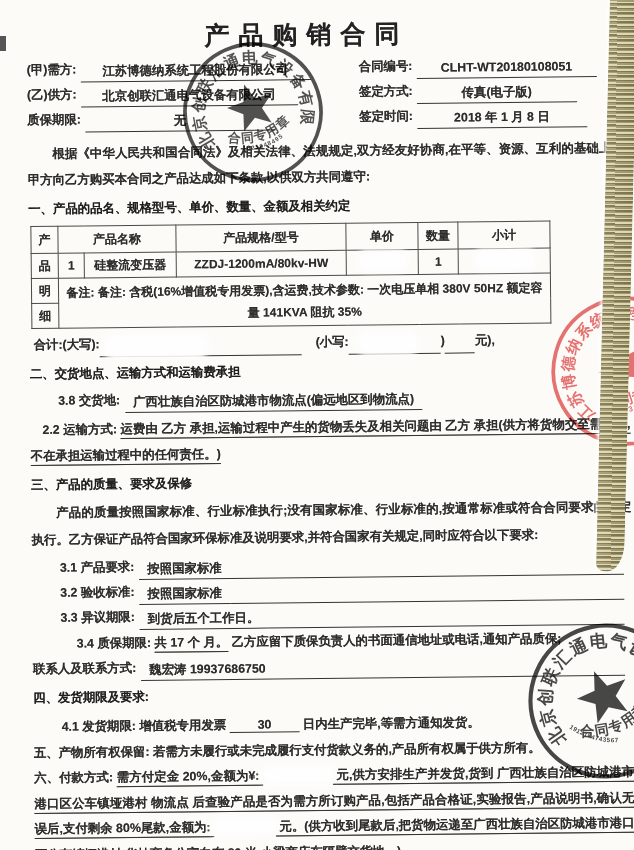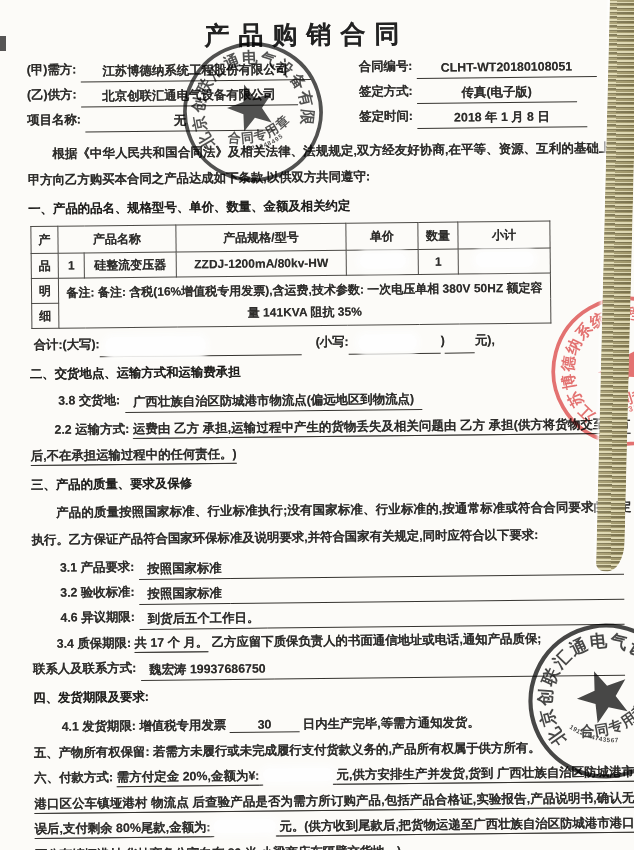--- a/index.html
+++ b/index.html
@@ -85,21 +85,21 @@
     <div class="meta-col-l">
       <div class="mrow">
         <span class="lbl">(甲)需方:</span>
         <span class="uval w-a">江苏博德纳系统工程股份有限公司</span>
       </div>
       <div class="mrow">
         <span class="lbl">(乙)供方:</span>
         <span class="uval w-b">北京创联汇通电气设备有限公司</span>
       </div>
       <div class="mrow">
-        <span class="lbl">项目名称:</span>
+        <span class="lbl">质保期限:</span>
         <span class="uval w-c">无</span>
       </div>
     </div>
     <div class="meta-col-r">
       <div class="mrow">
         <span class="lbl">合同编号:</span>
         <span class="uval w-d">CLHT-WT20180108051</span>
       </div>
       <div class="mrow">
         <span class="lbl">签定方式:</span>
@@ -168,44 +168,44 @@
     <span class="tl-under3"></span>
     <span>元),</span>
   </div>
 
   <div class="h1">二、交货地点、运输方式和运输费承担</div>
   <div class="item" style="margin-top:2px;">
     <span class="lbl">3.8 交货地:</span>
     <span class="uv">广西壮族自治区防城港市物流点(偏远地区到物流点)</span>
   </div>
   <p class="wrapline" style="margin-top:3px;">
-    <span style="margin-left:24px;" class="lbl">2.2 运输方式:</span>
+    <span style="margin-left:12px;" class="lbl">2.2 运输方式:</span>
     <span class="uflow">运费由  乙方  承担,运输过程中产生的货物丢失及相关问题由  乙方  承担(供方将货物交至需方后,不在承担运输过程中的任何责任。)</span>
   </p>
 
   <div class="h1">三、产品的质量、要求及保修</div>
   <p class="para">产品的质量按照国家标准、行业标准执行;没有国家标准、行业标准的,按通常标准或符合合同要求的约定执行。乙方保证产品符合国家环保标准及说明要求,并符合国家有关规定,同时应符合以下要求:</p>
 
   <div class="item">
     <span class="lbl">3.1 产品要求:</span>
     <span class="uv">按照国家标准</span>
     <span class="fill"></span>
   </div>
   <div class="item">
     <span class="lbl">3.2 验收标准:</span>
     <span class="uv">按照国家标准</span>
     <span class="fill"></span>
   </div>
   <div class="item">
-    <span class="lbl">4.6 异议期限:</span>
+    <span class="lbl">3.3 异议期限:</span>
     <span class="uv">到货后五个工作日。</span>
     <span class="fill"></span>
   </div>
   <p class="wrapline">
-    <span style="margin-left:24px;" class="lbl">3.4 质保期限:</span>
+    <span style="margin-left:44px;" class="lbl">3.4 质保期限:</span>
     <span class="uflow">共 17 个 月。</span>
     <span>乙方应留下质保负责人的书面通信地址或电话,通知产品质保;</span>
   </p>
   <div class="item" style="margin-left:0;">
     <span class="lbl">联系人及联系方式:</span>
     <span class="uv">魏宏涛  19937686750</span>
     <span class="fill"></span>
   </div>
 
   <div class="h1">四、发货期限及要求:</div>

